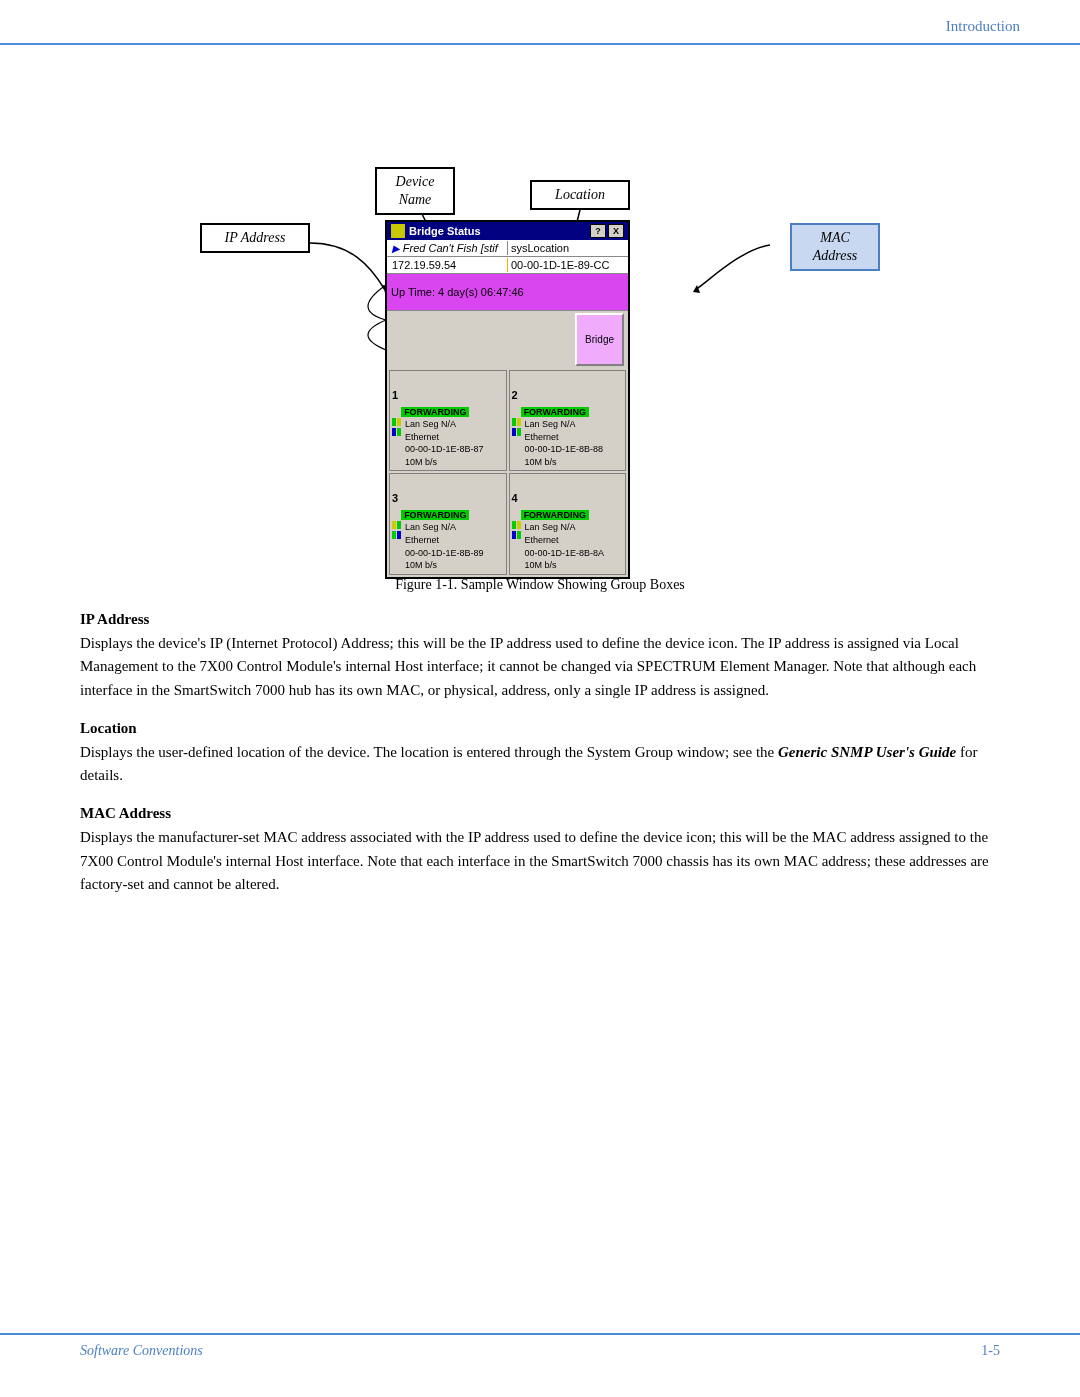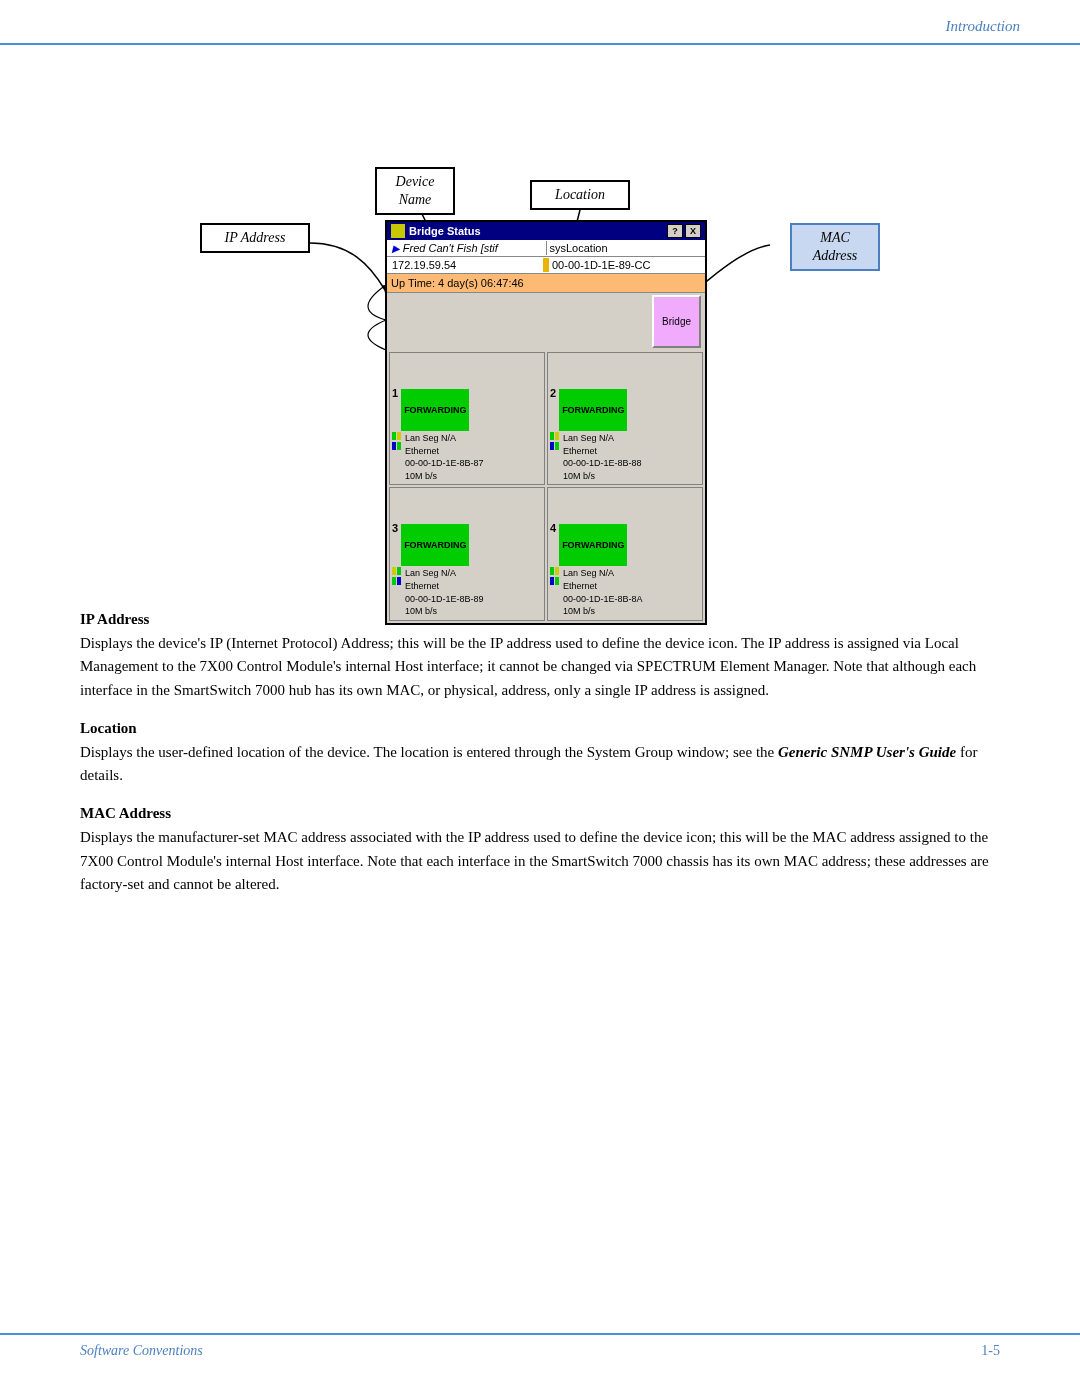--- a/index.html
+++ b/index.html
@@ -14,21 +14,20 @@
     }
 
     
     .page-header {
       display: flex;
       justify-content: flex-end;
       padding: 18px 60px 8px 60px;
       border-bottom: 2px solid #4a90d9;
     }
     .header-title {
-      font-style: italic;
       color: #4a7fc1;
       font-size: 15px;
     }
 
     
     .content {
       padding: 30px 80px 30px 80px;
     }
 
     
@@ -82,21 +81,21 @@
       text-align: center;
       background: #c8d8f0;
       border-color: #4a7fc1;
     }
 
     
     .bridge-window {
       position: absolute;
       left: 185px;
       top: 145px;
-      width: 322px;
+      width: 245px;
       border: 2px solid #000;
       background: #d4d0c8;
       font-family: Arial, sans-serif;
       font-size: 11px;
     }
     .bridge-titlebar {
       background: #000080;
       color: #fff;
       display: flex;
       align-items: center;
@@ -153,31 +152,31 @@
     }
     .bridge-info-row2 {
       display: flex;
       background: #fff;
       border-bottom: 1px solid #888;
       padding: 1px 2px;
       font-size: 11px;
     }
     .bridge-info-ip {
       flex: 1;
-      border-right: 6px solid #eab308;
+      border-right: 1px solid #eab308;
       padding: 1px 3px;
     }
     .bridge-info-mac {
       flex: 1;
       padding: 1px 3px;
     }
     .bridge-uptime {
-      padding: 3px 4px;
-      font-size: 11px;
-      background: #fdba74;
+      padding: 12px 4px;
+      font-size: 11px;
+      background: #d946ef;
       border-bottom: 1px solid #888;
     }
     .bridge-bridge-btn {
       display: flex;
       justify-content: flex-end;
       padding: 2px 4px;
     }
     .btn-classic {
       background: #f0abfc;
       border-top: 2px solid #fff;
@@ -211,21 +210,21 @@
       margin-bottom: 1px;
     }
     .port-num {
       font-weight: bold;
       font-size: 11px;
     }
     .port-forwarding {
       background: #00cc00;
       color: #000;
       font-size: 9px;
-      padding: 16px 3px;
+      padding: 0px 3px;
       font-weight: bold;
       margin-top: 34px;
     }
     .port-details {
       display: flex;
       gap: 3px;
       align-items: flex-start;
     }
     .port-icon {
       display: flex;

